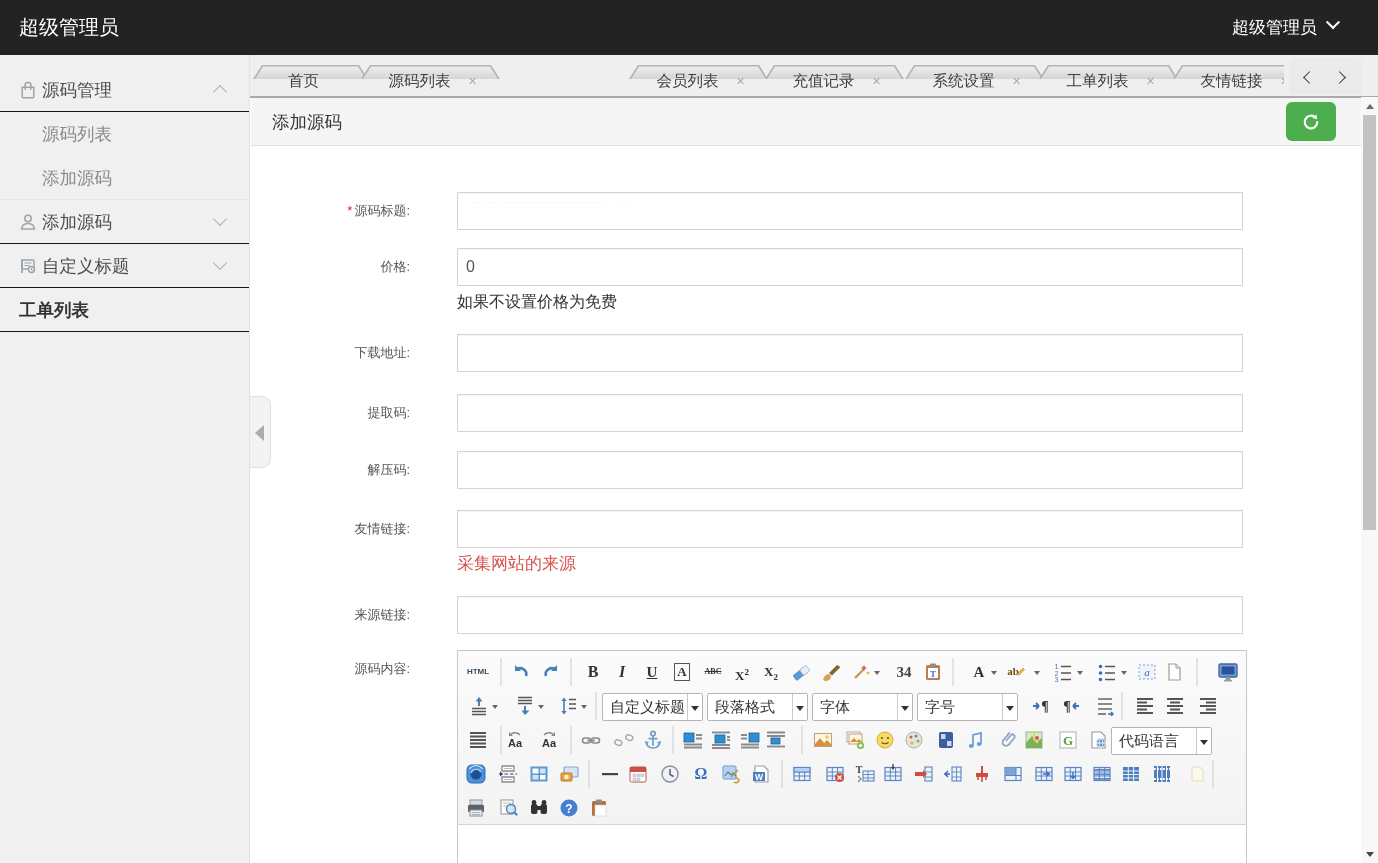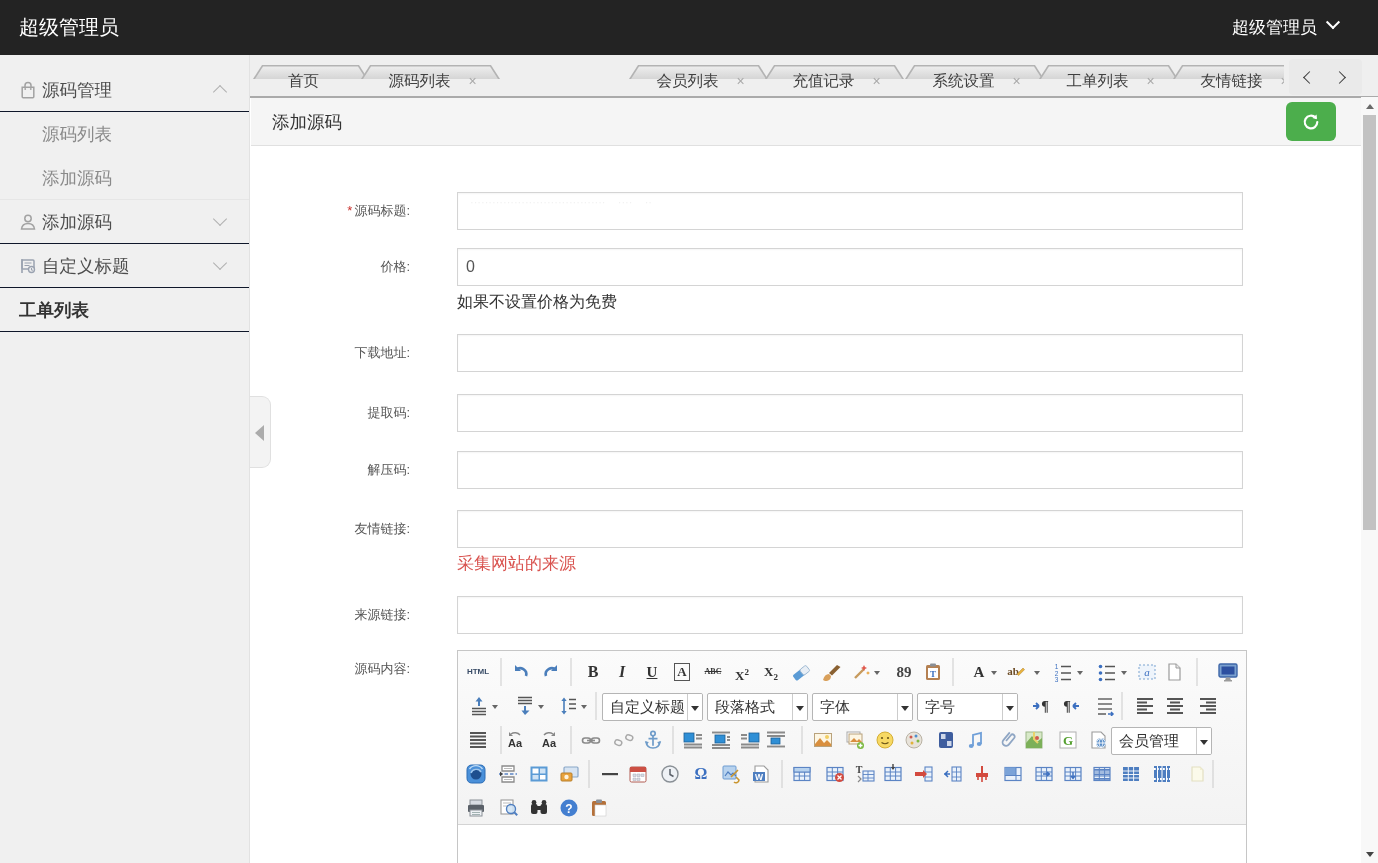--- a/index.html
+++ b/index.html
@@ -216,21 +216,21 @@
           <path d="M2 18c1-4 3-6 6-6l2 2c0 3-2 5-6 5z" fill="#d9a05b"></path>
           <path d="M8 11l8-8 3.5 2-8.5 8.5z" fill="#8a6132"></path>
         </svg></span>
 <span class="ti" style="left:403px;top:21px;width:20px;height:20px"><svg width="20" height="20" viewBox="0 0 20 20">
           <path d="M4 16L13 7" stroke="#c79b5e" stroke-width="2.4"></path>
           <path d="M13 3l1 2 2 1-2 1-1 2-1-2-2-1 2-1z" fill="#e05a4f"></path>
           <path d="M17 9l.6 1.2L19 11l-1.4.8L17 13l-.6-1.2L15 11l1.4-.8z" fill="#e8a33d"></path>
         </svg></span>
 <i class="tcaret" style="left:419px;top:22px"></i>
 <span class="ti" style="left:446px;top:21px;width:24px;height:20px">
-        <span style="display:block;text-align:center;font-family:Liberation Serif,serif;font-weight:bold;font-size:15px;color:#444;line-height:20px;">89</span>
+        <span style="display:block;text-align:center;font-family:Liberation Serif,serif;font-weight:bold;font-size:15px;color:#444;line-height:20px;">34</span>
       </span>
 <span class="ti" style="left:475px;top:21px;width:20px;height:20px"><svg width="20" height="20" viewBox="0 0 20 20">
           <rect x="3" y="3" width="14" height="15" rx="1.5" fill="#b58152"></rect>
           <rect x="5" y="6" width="10" height="10" fill="#fff"></rect>
           <rect x="7" y="1.5" width="6" height="3" rx="1" fill="#8a8f96"></rect>
           <text x="10" y="14.5" font-size="9" font-weight="bold" fill="#3b6fc0" text-anchor="middle" font-family="serif">T</text>
         </svg></span>
 <i class="tsep" style="left:495px;top:21px"></i>
 <span class="ti" style="left:521px;top:21px;width:20px;height:20px">
         <span style="display:block;text-align:center;font-family:Liberation Serif,serif;font-weight:bold;font-size:15px;color:#333;line-height:20px;">A</span>
@@ -412,21 +412,21 @@
 <span class="ti" style="left:610px;top:89px;width:20px;height:20px"><svg width="20" height="20" viewBox="0 0 20 20">
           <rect x="2" y="2" width="16" height="16" fill="#fff" stroke="#b0b0b0" stroke-width="1"></rect>
           <text x="10" y="15" font-size="13" font-weight="bold" fill="#55a030" text-anchor="middle" font-family="serif">G</text>
         </svg></span>
 <span class="ti" style="left:640px;top:89px;width:20px;height:20px"><svg width="20" height="20" viewBox="0 0 20 20">
           <path d="M4 2h9l4 4v12H4z" fill="#fff" stroke="#9b9b9b" stroke-width="1.1"></path>
           <circle cx="13" cy="13" r="5" fill="#5b8fc9"></circle>
           <path d="M8.5 13h9M13 8.5c2.5 2.5 2.5 6.5 0 9c-2.5-2.5-2.5-6.5 0-9" fill="none" stroke="#fff" stroke-width="0.9"></path>
           <circle cx="13" cy="13" r="4.5" fill="none" stroke="#fff" stroke-width="0.9"></circle>
         </svg></span>
-<div class="tsel" style="left:653px;top:76px;width:101px"><span>会员管理</span><span class="c"></span></div>
+<div class="tsel" style="left:653px;top:76px;width:101px"><span>代码语言</span><span class="c"></span></div>
 <span class="ti" style="left:18px;top:123px;width:20px;height:20px"><svg width="20" height="20" viewBox="0 0 20 20">
           <rect x="1" y="1" width="18" height="18" rx="4.5" fill="#4a90d9"></rect>
           <rect x="1" y="1" width="18" height="18" rx="4.5" fill="none" stroke="#2c6cb4" stroke-width="1"></rect>
           <circle cx="10" cy="10" r="5.5" fill="#1e4f8f"></circle>
           <path d="M5 9a5.5 5.5 0 0 1 10-1" stroke="#9ec7ef" stroke-width="1.6" fill="none"></path>
           <path d="M3.5 5a8 8 0 0 1 13 0" stroke="#bcd9f5" stroke-width="1.4" fill="none"></path>
         </svg></span>
 <span class="ti" style="left:50px;top:123px;width:20px;height:20px"><svg width="20" height="20" viewBox="0 0 20 20">
           <path d="M4 2h12v5H4zM4 13h12v5H4z" fill="#fff" stroke="#8a8a8a" stroke-width="1.3"></path>
           <path d="M6 4.5h8M6 15.5h8" stroke="#bbb" stroke-width="1"></path>

